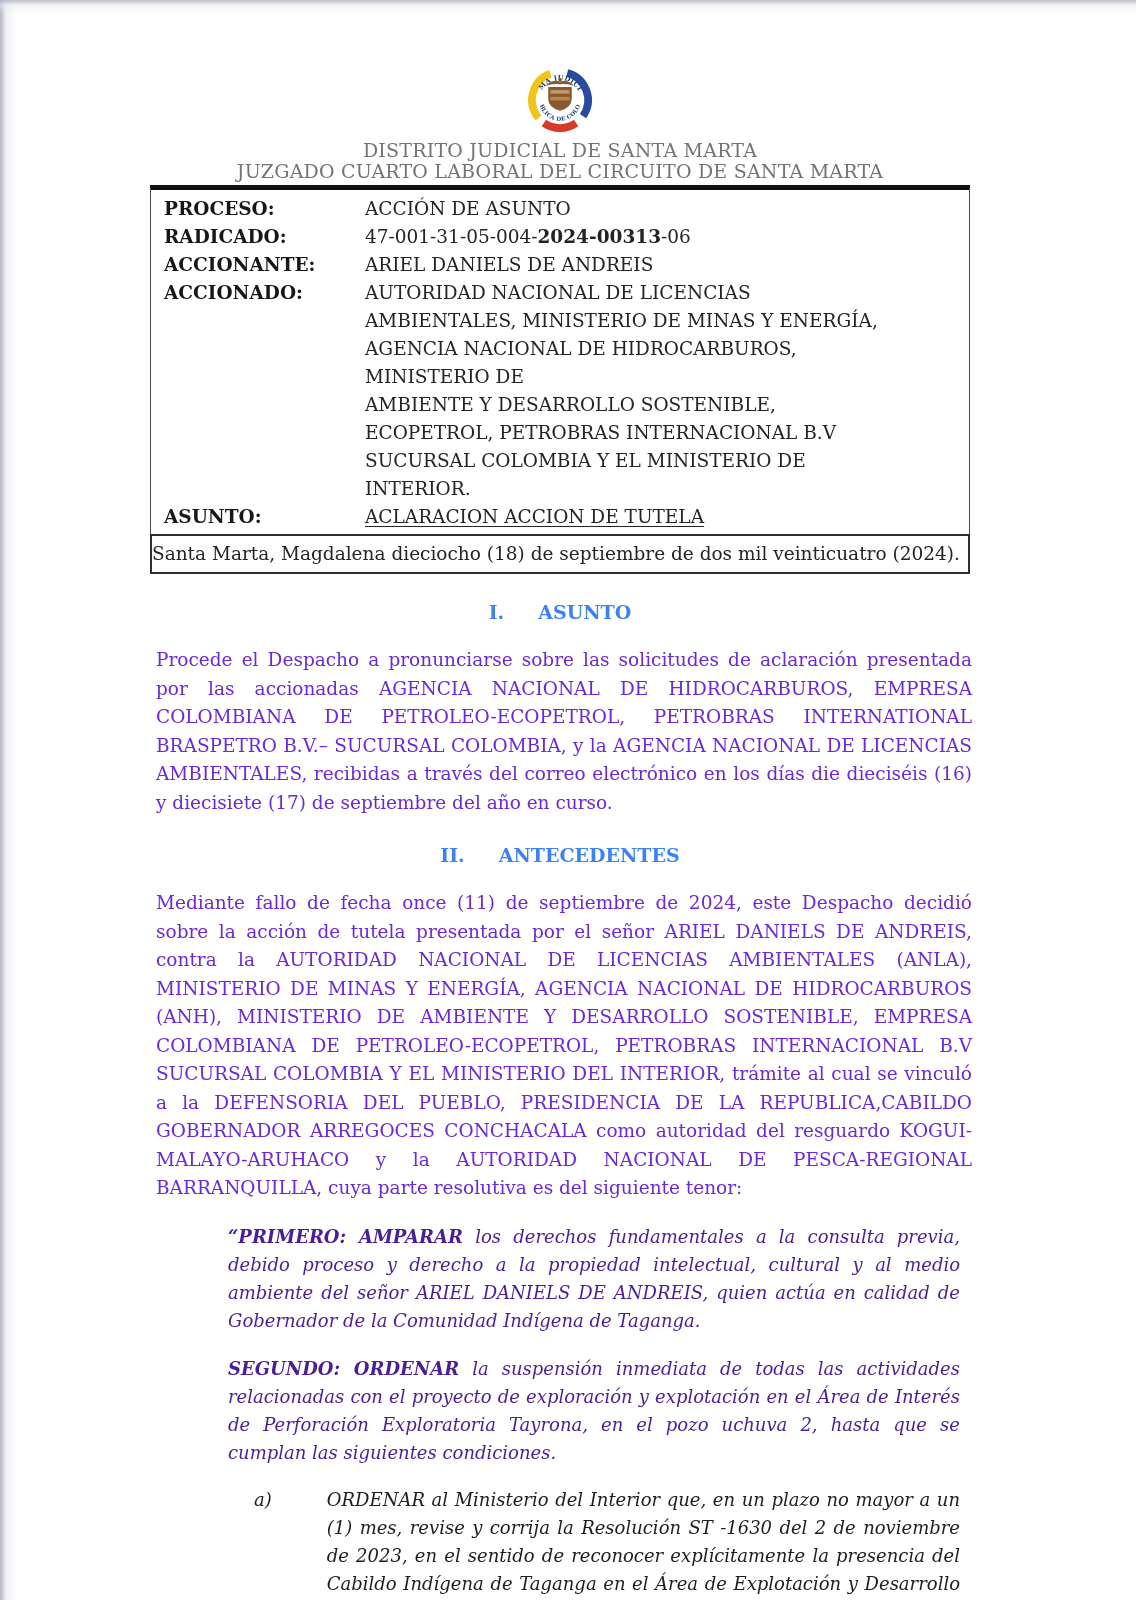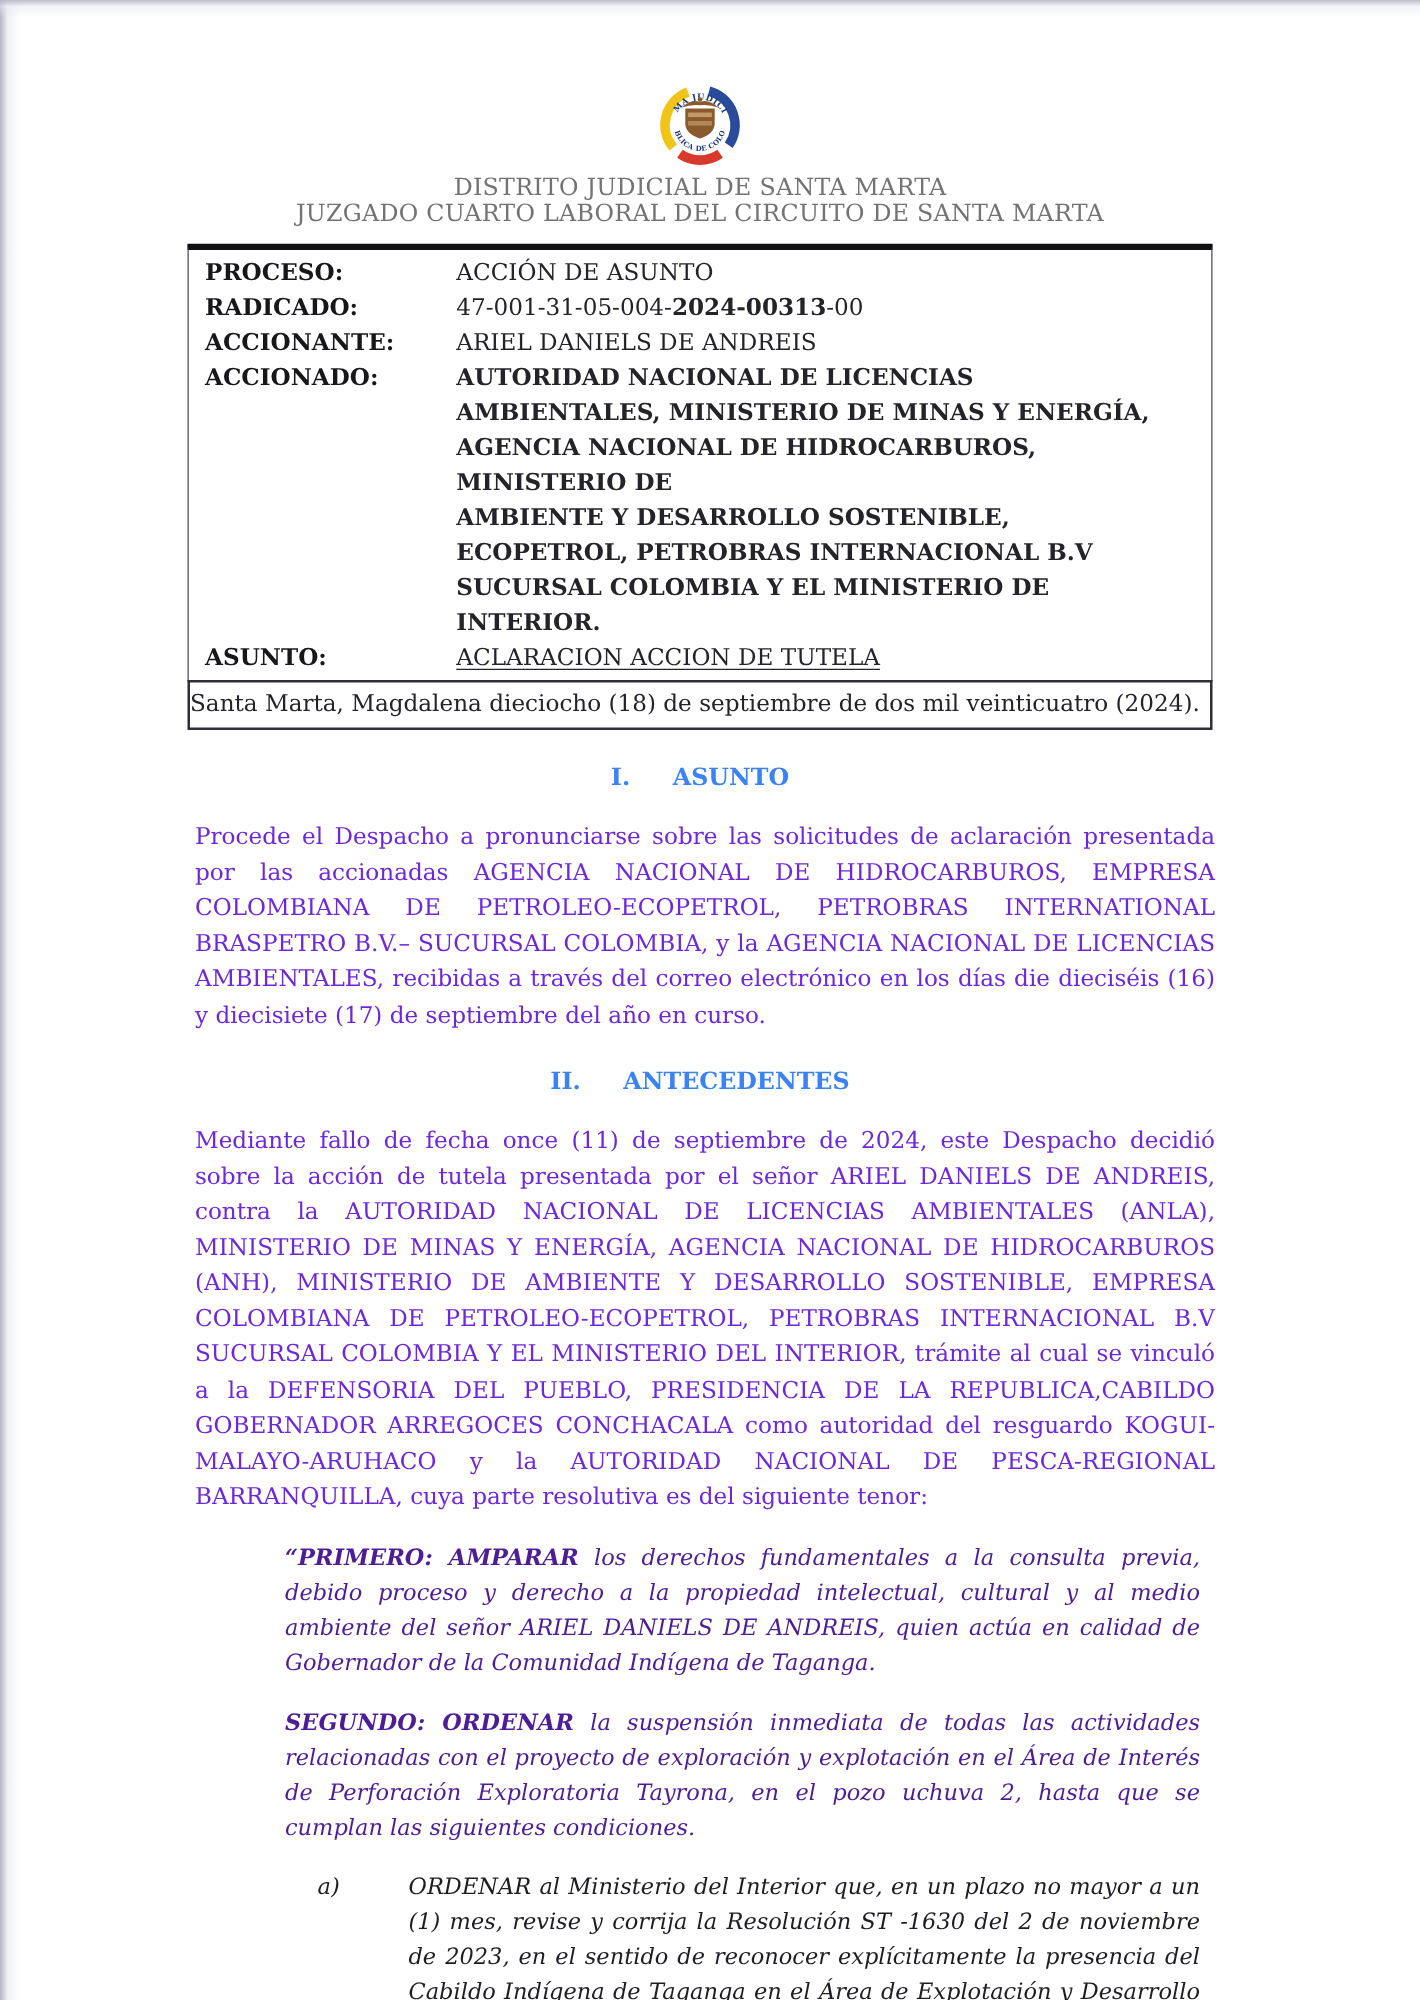--- a/index.html
+++ b/index.html
@@ -15,30 +15,30 @@
   }
   .page{width:1136px;height:1600px;box-sizing:border-box;padding-top:62px;overflow:hidden;}
   .col{margin-left:150px;width:820px;}
 
   
   .seal{display:block;margin:0 auto 2px auto;width:114px;height:76px;}
   .hline{text-align:center;font-size:19px;line-height:21px;letter-spacing:.2px;color:#737373;}
 
   
   .case-table{
-    margin-top:13px;
+    margin-top:3px;
     border:1.6px solid #4a4a55;
     border-top:5px solid #101013;
     padding:5px 0 3px 0;
     font-size:18.5px;line-height:28px;
   }
   .crow{display:grid;grid-template-columns:214px 1fr;}
   .clabel{font-weight:bold;padding-left:13px;color:#17171a;}
   .cvalue{color:#232328;padding-right:6px;}
-  .prewrap{white-space:pre-line;font-weight:bold;}
+  .prewrap{white-space:pre-line;}
   .u{text-decoration:underline;text-underline-offset:3px;}
   .b{font-weight:bold;}
 
   
   .date-box{
     border:2.2px solid #2e2e36;margin-top:-1px;
     height:36px;line-height:36px;text-align:left;
     font-size:18.5px;color:#232328;
   }
 
@@ -95,21 +95,21 @@
     <div class="hline">DISTRITO JUDICIAL DE SANTA MARTA</div>
     <div class="hline">JUZGADO CUARTO LABORAL DEL CIRCUITO DE SANTA MARTA</div>
 
     <div class="case-table">
       <div class="crow">
         <div class="clabel">PROCESO:</div>
         <div class="cvalue">ACCIÓN DE ASUNTO</div>
       </div>
       <div class="crow">
         <div class="clabel">RADICADO:</div>
-        <div class="cvalue"><span>47-001-31-05-004-</span><span class="b">2024-00313</span><span>-00</span></div>
+        <div class="cvalue"><span>47-001-31-05-004-</span><span class="b">2024-00313</span><span>-06</span></div>
       </div>
       <div class="crow">
         <div class="clabel">ACCIONANTE:</div>
         <div class="cvalue">ARIEL DANIELS DE ANDREIS</div>
       </div>
       <div class="crow">
         <div class="clabel">ACCIONADO:</div>
         <div class="cvalue prewrap">AUTORIDAD NACIONAL DE LICENCIAS
 AMBIENTALES, MINISTERIO DE MINAS Y ENERGÍA,
 AGENCIA NACIONAL DE HIDROCARBUROS,

